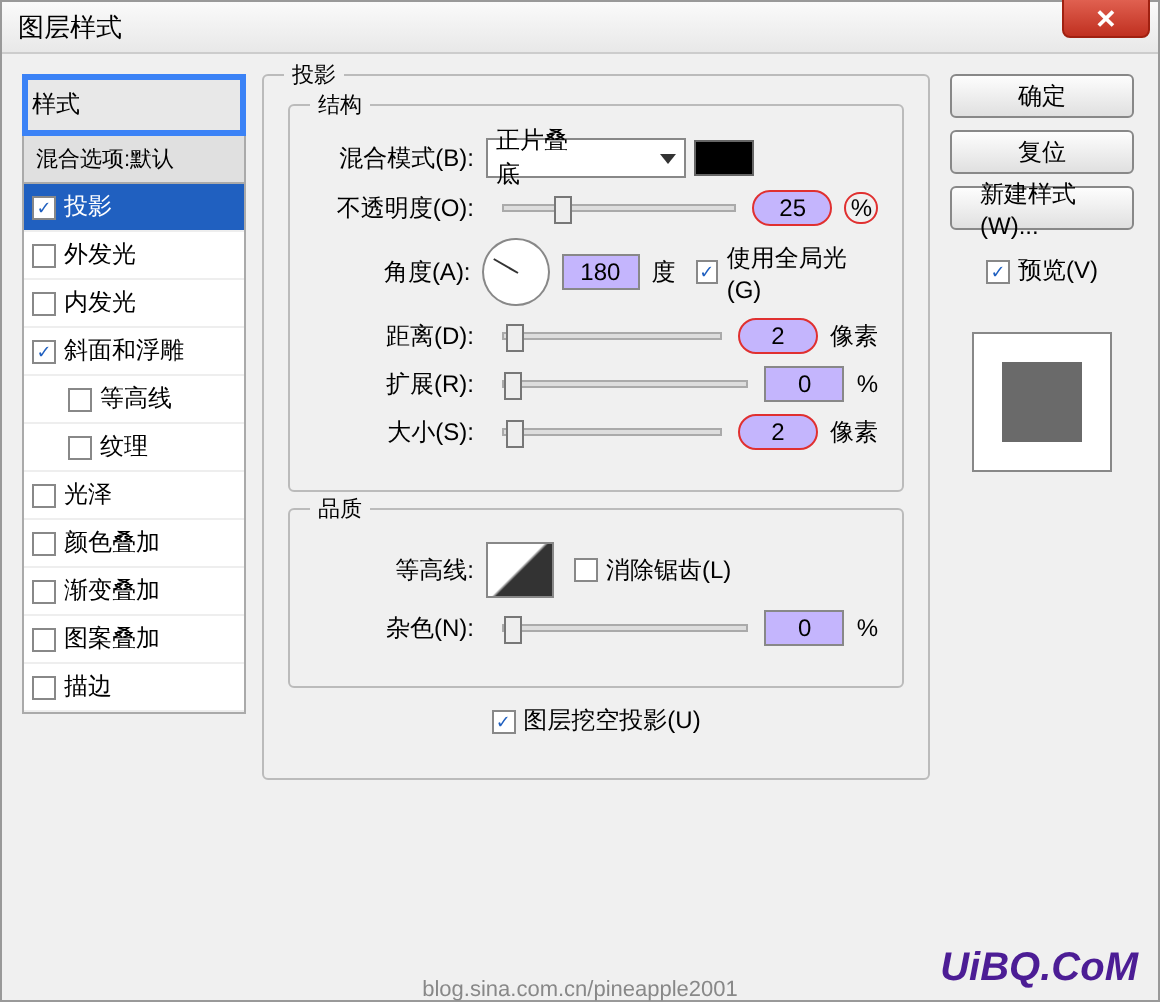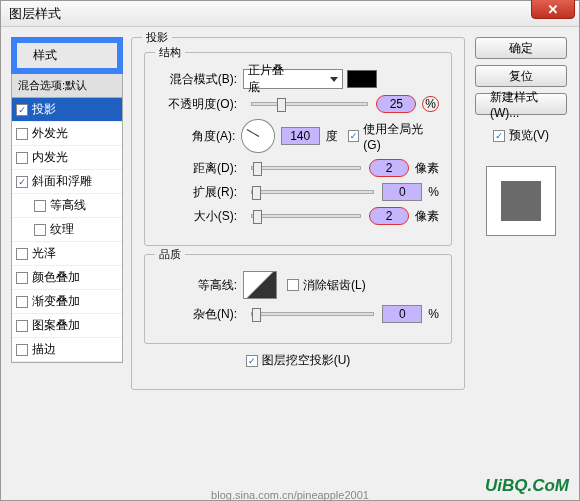--- a/index.html
+++ b/index.html
@@ -3,21 +3,21 @@
 <meta charset="utf-8">
 <style>
 * { box-sizing: border-box; margin: 0; padding: 0; font-family: "Microsoft YaHei", SimSun, sans-serif; font-size: 12px; }
 body { background: #c8c8c8; }
 .window { width: 580px; height: 501px; background: #f0f0f0; border: 1px solid #999; position: relative; }
 .titlebar { height: 26px; background: linear-gradient(#fafafa,#e8e8e8); border-bottom: 1px solid #ccc; display: flex; align-items: center; padding: 0 8px; position: relative; }
 .title { font-size: 13px; font-family: Liberation Serif, serif; }
 .close-btn { position: absolute; right: 4px; top: -2px; width: 44px; height: 20px; background: linear-gradient(#e06050,#c03020); color: #fff; display: flex; align-items: center; justify-content: center; border: 1px solid #a02010; border-radius: 0 0 4px 4px; font-size: 13px; font-weight: bold; }
 .body { display: flex; padding: 10px; gap: 8px; height: calc(100% - 40px); }
 .left-panel { width: 112px; }
-.left-head { background: #e8e8e8; border: 6px solid #3b82f6; padding: 4px 16px; }
+.left-head { background: #e8e8e8; border: 3px solid #3b82f6; padding: 4px 2px; }
 .left-sub { background: #e0e0e0; border: 1px solid #aaa; border-top: none; padding: 4px 6px; font-size: 11px; }
 .left-list { border: 1px solid #aaa; border-top: none; background: #fff; }
 .left-item { display: flex; align-items: center; padding: 3px 4px; gap: 4px; border-bottom: 1px solid #eee; }
 .left-item.selected { background: #2060c0; color: #fff; }
 .left-item.indent { padding-left: 22px; }
 .chk { width: 12px; height: 12px; border: 1px solid #888; background: #fff; display: inline-flex; align-items: center; justify-content: center; font-size: 9px; color: #2060c0; }
 .chk.checked::after { content: "✓"; }
 .center { flex: 1; }
 .fieldset { border: 1px solid #bbb; border-radius: 3px; padding: 10px 12px 14px; margin-bottom: 8px; position: relative; }
 .fieldset > .legend { position: absolute; top: -8px; left: 10px; background: #f0f0f0; padding: 0 4px; font-size: 11px; }
@@ -35,21 +35,21 @@
 .dial::after { content: ""; position: absolute; width: 14px; height: 1px; background: #333; top: 16px; left: 3px; transform: rotate(30deg); transform-origin: right center; }
 .chk2 { width: 12px; height: 12px; border: 1px solid #888; background: #fff; display: inline-flex; align-items: center; justify-content: center; font-size: 9px; color: #2060c0; margin-right: 4px; }
 .chk2.checked::after { content: "✓"; }
 .contour { width: 34px; height: 28px; border: 1px solid #888; background: linear-gradient(135deg,#fff 48%,#333 52%); margin-right: 10px; }
 .btn { height: 22px; padding: 0 14px; border: 1px solid #888; background: linear-gradient(#fdfdfd,#e0e0e0); border-radius: 3px; display: inline-flex; align-items: center; justify-content: center; }
 .btns-row { display: flex; gap: 10px; justify-content: center; margin-top: 8px; }
 .right { width: 96px; display: flex; flex-direction: column; gap: 6px; align-items: center; }
 .right .btn { width: 92px; }
 .pv-box { width: 70px; height: 70px; border: 1px solid #888; background: #fff; display: flex; align-items: center; justify-content: center; margin-top: 10px; }
 .pv-sw { width: 40px; height: 40px; background: #6a6a6a; }
-.watermark { position: absolute; bottom: 4px; right: 10px; color: #15803d; font-style: italic; font-weight: bold; font-size: 17px; }
+.watermark { position: absolute; bottom: 4px; right: 10px; color: #4c1d95; font-style: italic; font-weight: bold; font-size: 20px; }
 .urlbar { position: absolute; bottom: 0; width: 100%; text-align: center; color: #888; font-size: 11px; }
 </style>
 </head>
 <body>
 
 <div class="window">
   <div class="titlebar">
     <span class="title">图层样式</span>
     <div class="close-btn">✕</div>
   </div>
@@ -123,21 +123,21 @@
             <span class="lbl">不透明度(O):</span>
             <div class="slider">
                 <div class="thumb" style="left:22%"></div>
               </div>
             <span class="num circled">25</span>
             <span class="unit circled">%</span>
           </div>
           <div class="row">
             <span class="lbl">角度(A):</span>
             <div class="dial"></div>
-            <span class="num">140</span>
+            <span class="num">180</span>
             <span class="unit">度</span>
             <span style="width:10px"></span>
             <span class="chk2 checked"></span>
             <span>使用全局光(G)</span>
           </div>
           <div class="row">
             <span class="lbl">距离(D):</span>
             <div class="slider">
                 <div class="thumb" style="left:1%"></div>
               </div>

